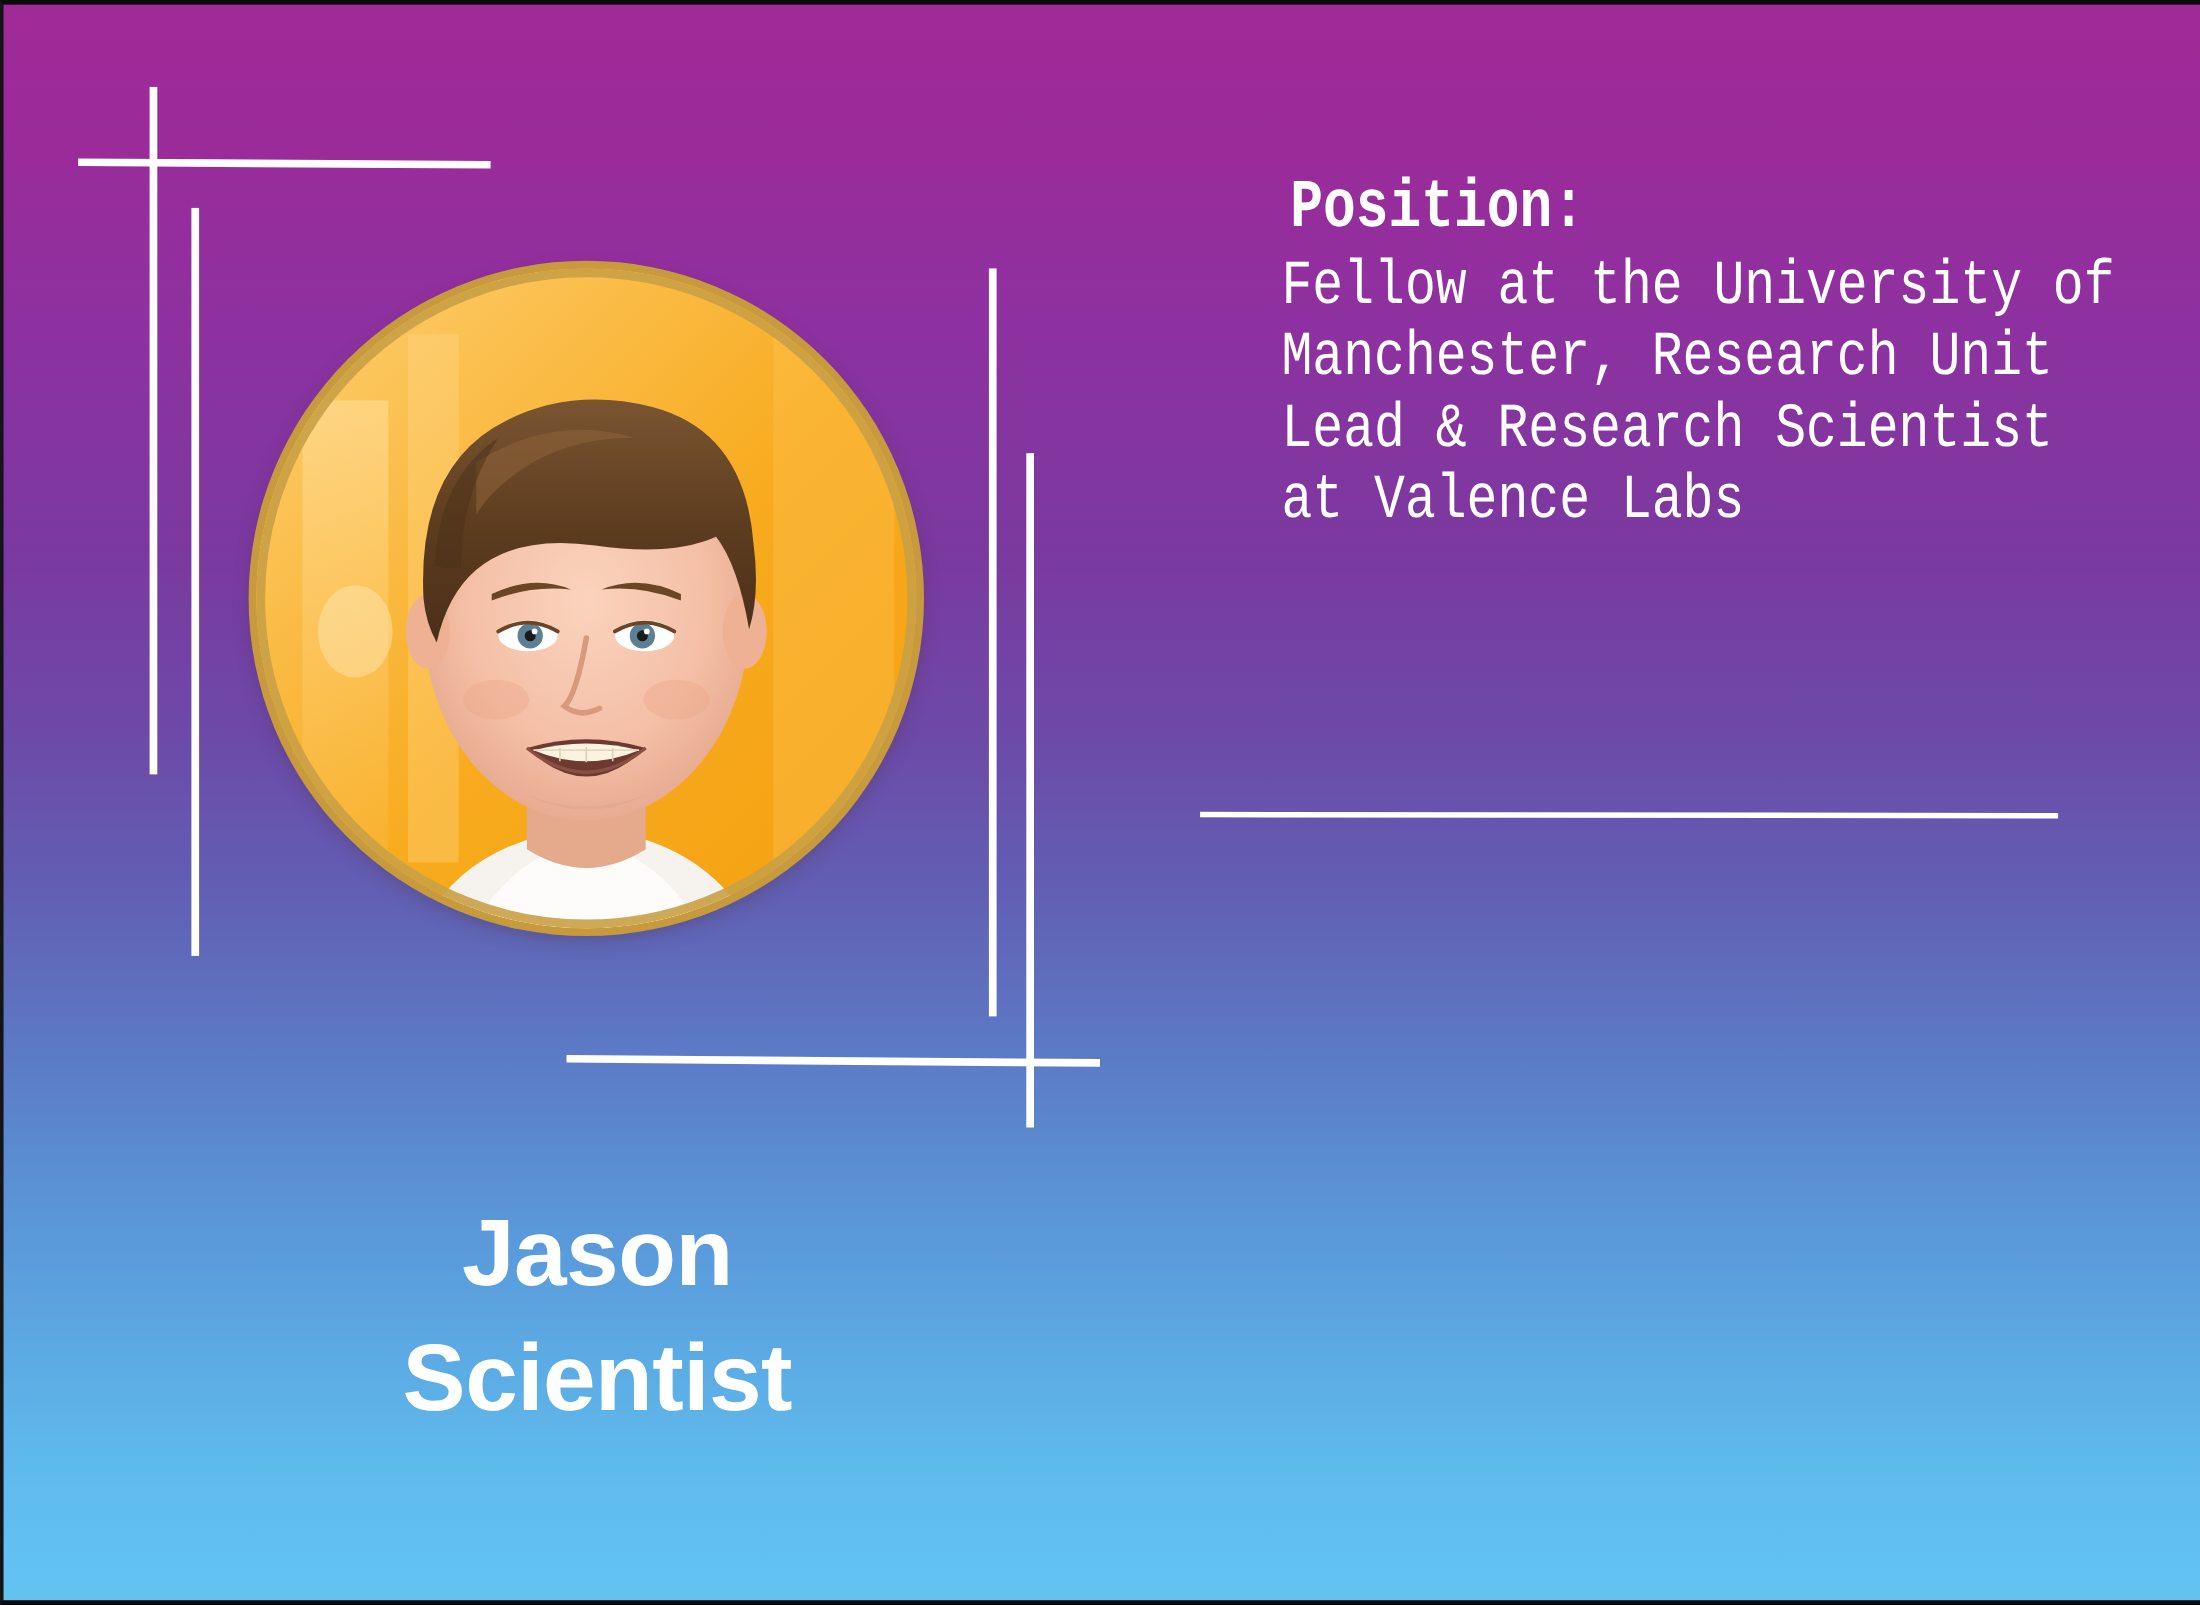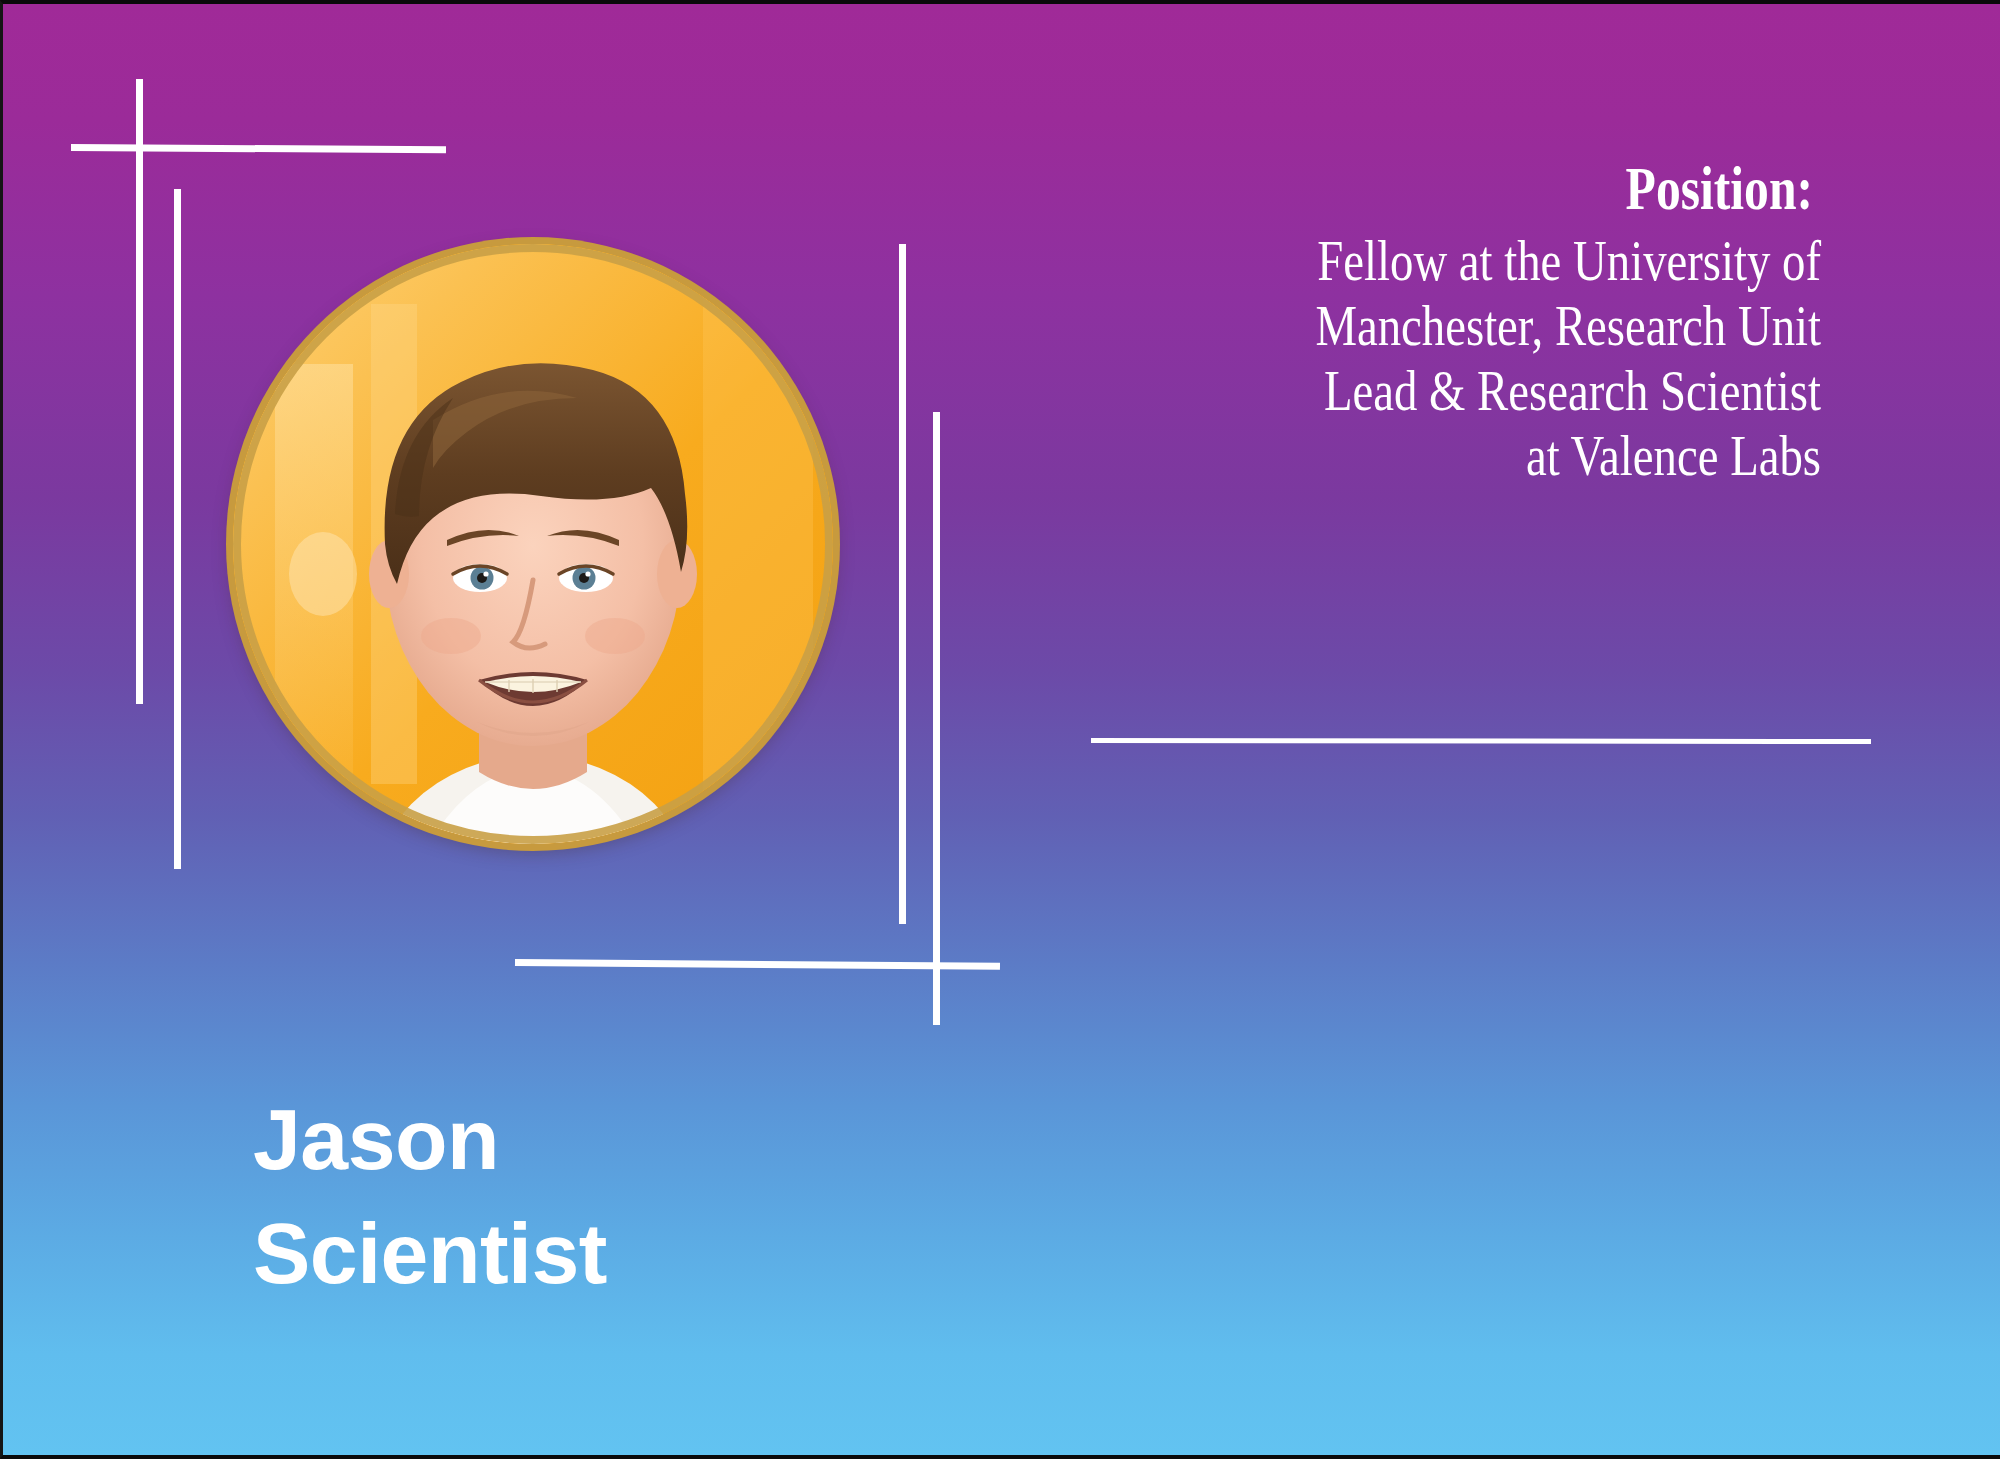--- a/index.html
+++ b/index.html
@@ -77,37 +77,37 @@
     box-shadow: 0 0 0 7px #c79a3e, 0 6px 20px rgba(60,30,10,0.35);
   }
   #portrait-svg { display: block; width: 600px; height: 600px; }
 
   
   #name-block {
     position: absolute;
     left: 250px;
     top: 1078px;
     width: 580px;
-    text-align: left;
+    text-align: center;
     color: #ffffff;
     font-weight: bold;
     font-size: 86px;
     line-height: 1.33;
     letter-spacing: -0.5px;
   }
   #name-block .nl { display: block; white-space: nowrap; }
 
   
   .rcol {
     position: absolute;
     left: 1090px;
     width: 800px;
-    text-align: right;
+    text-align: left;
     color: #ffffff;
-    font-family: Liberation Serif, serif;
+    font-family: Liberation Mono, monospace;
   }
   #position-block { top: 150px; }
   #expertise-block { top: 945px; }
 
   .rhead {
     font-weight: bold;
     font-size: 62px;
     line-height: 1.12;
     margin: 0 0 6px 0;
     transform: scaleX(0.80);

